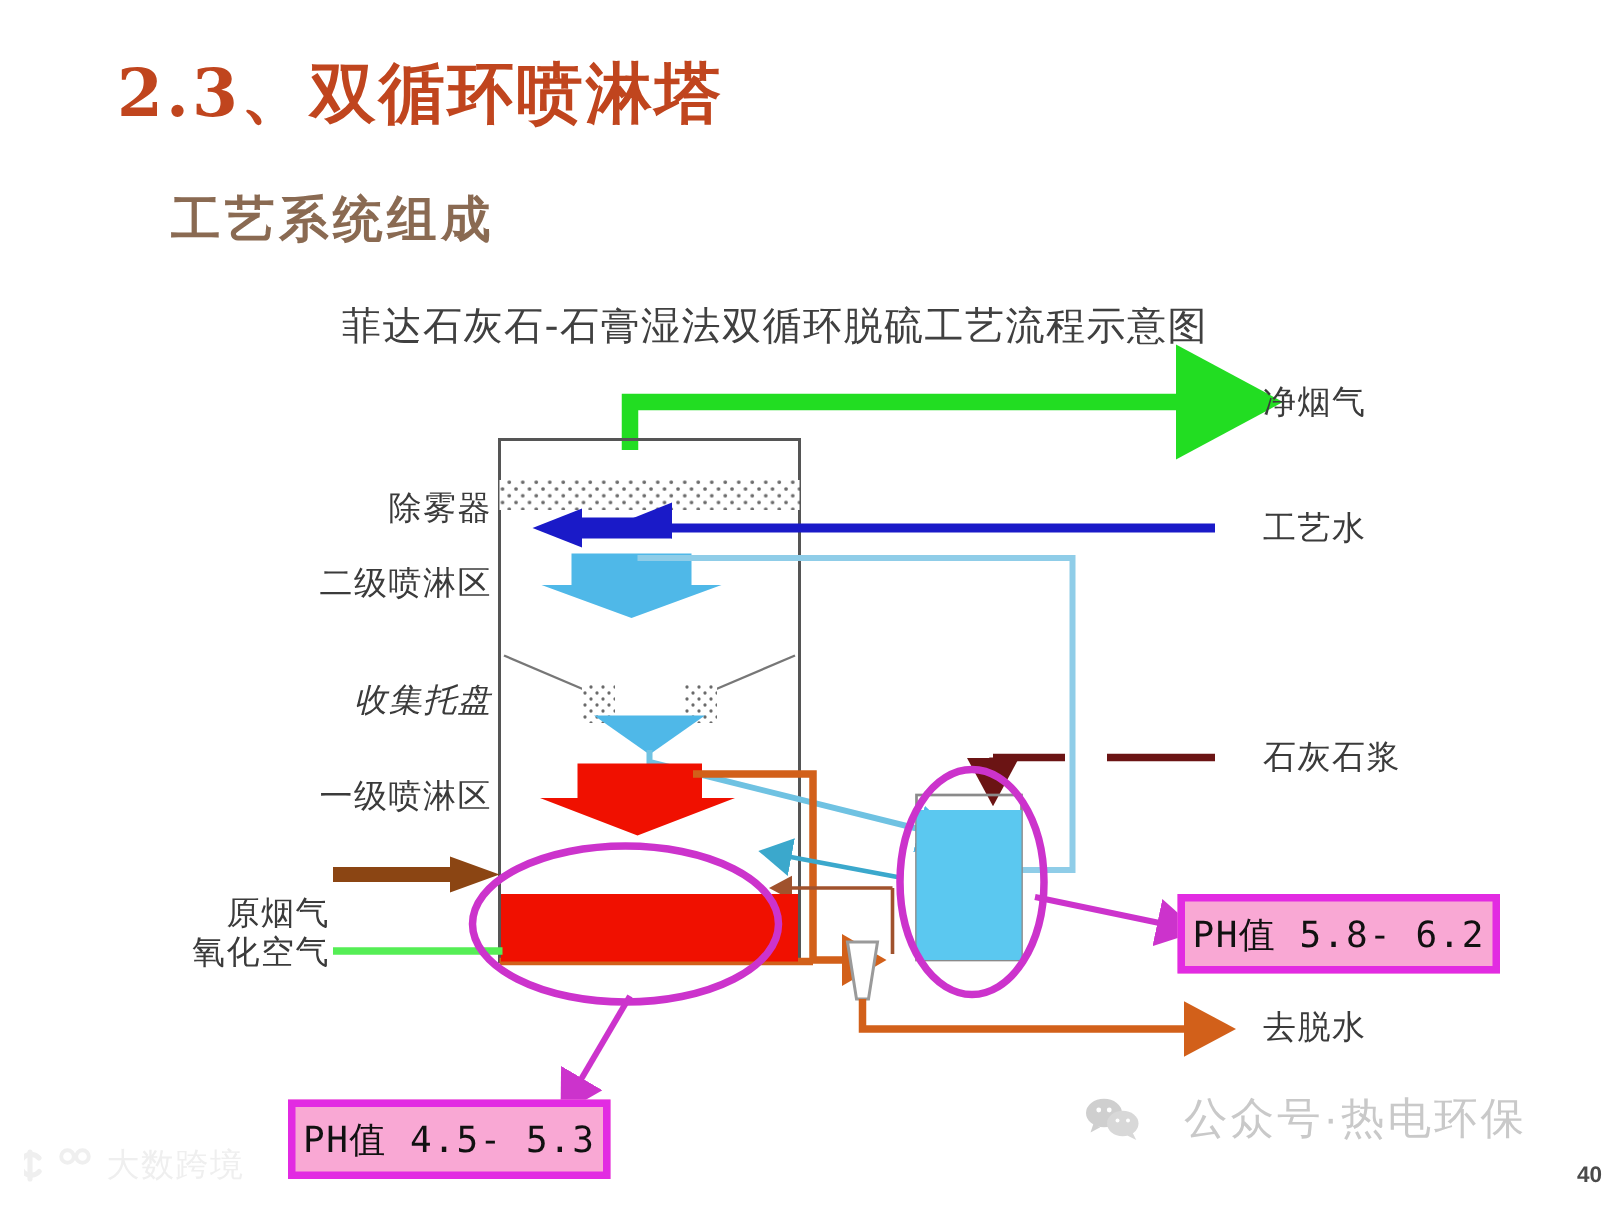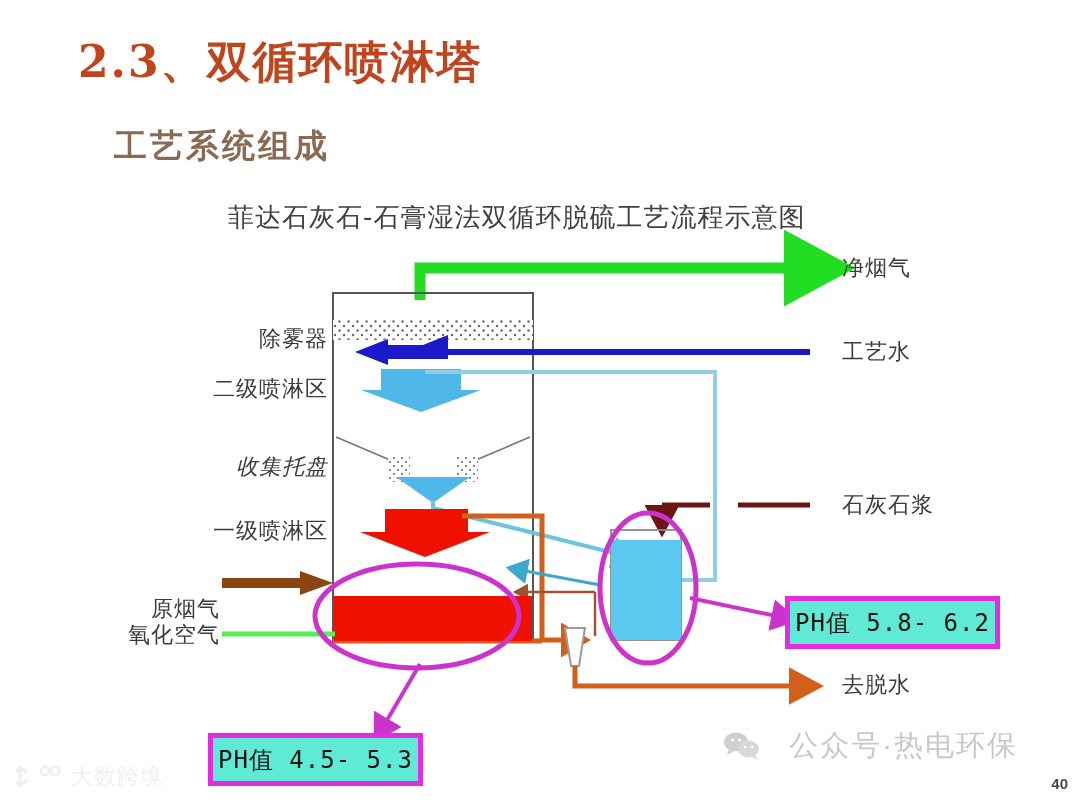--- a/index.html
+++ b/index.html
@@ -43,21 +43,21 @@
     white-space:nowrap;letter-spacing:1px;
     font-family:"DejaVu Sans","Liberation Sans",sans-serif;
   }
   .lbl.right{text-align:right;}
   .lbl.leftal{text-align:right;}
 
   
   .ph-box{
     position:absolute;
     border:5px solid #E22BE2;
-    background:#5eead4;
+    background:#f9a8d4;
     display:flex;align-items:center;justify-content:center;
     font-size:24px;color:#111;letter-spacing:1px;
     font-family:"DejaVu Sans Mono","Liberation Mono",monospace;
     white-space:nowrap;
   }
 
   
   .wm-right{
     position:absolute;right:62px;bottom:44px;
     display:flex;align-items:center;gap:28px;
@@ -229,21 +229,21 @@
   <div class="lbl leftal" style="left:188px;top:452px;width:140px;font-style:italic;">收集托盘</div>
   <div class="lbl leftal" style="left:178px;top:516px;width:150px;">一级喷淋区</div>
   <div class="lbl leftal" style="left:132px;top:562px;width:88px;margin-top:32px;">原烟气</div>
   <div class="lbl leftal" style="left:100px;top:620px;width:120px;">氧化空气</div>
 
   <div class="lbl right" style="left:842px;top:253px;">净烟气</div>
   <div class="lbl right" style="left:842px;top:337px;">工艺水</div>
   <div class="lbl right" style="left:842px;top:490px;">石灰石浆</div>
   <div class="lbl right" style="left:842px;top:670px;">去脱水</div>
 
-  <div class="ph-box" style="left:192px;top:733px;width:205px;height:43px;margin-left:16px;">PH值 4.5- 5.3</div>
+  <div class="ph-box" style="left:192px;top:733px;width:205px;height:43px;">PH值 4.5- 5.3</div>
   <div class="ph-box" style="left:785px;top:596px;width:205px;height:43px;">PH值 5.8- 6.2</div>
 
   <div class="wm-right">
     <svg width="38" height="30" viewBox="0 0 38 30">
       <ellipse cx="13" cy="11" rx="12" ry="9.5" fill="#CFCFCF"></ellipse>
       <path d="M6,18 L4,24 L10.5,20.5 Z" fill="#CFCFCF"></path>
       <ellipse cx="25.5" cy="18" rx="10.5" ry="8.5" fill="#D8D8D8"></ellipse>
       <path d="M32,24 L34.5,29 L28.5,26 Z" fill="#D8D8D8"></path>
       <circle cx="9.5" cy="9" r="1.6" fill="#ffffff"></circle>
       <circle cx="16.5" cy="9" r="1.6" fill="#ffffff"></circle>

